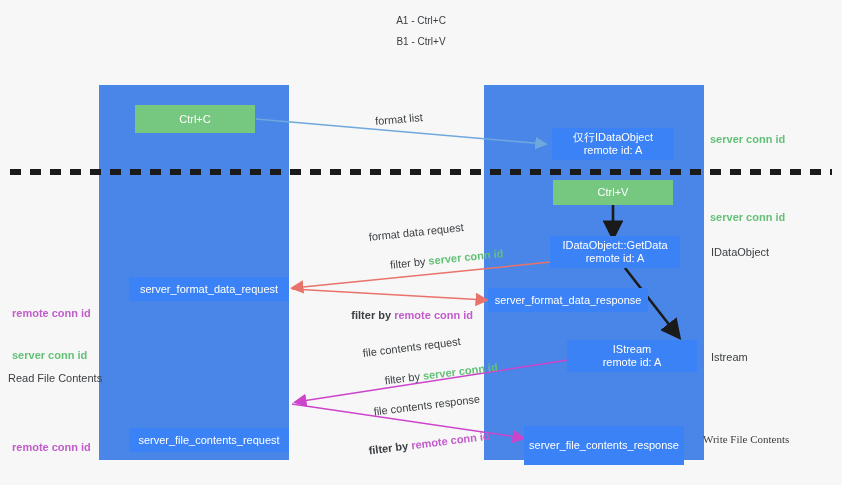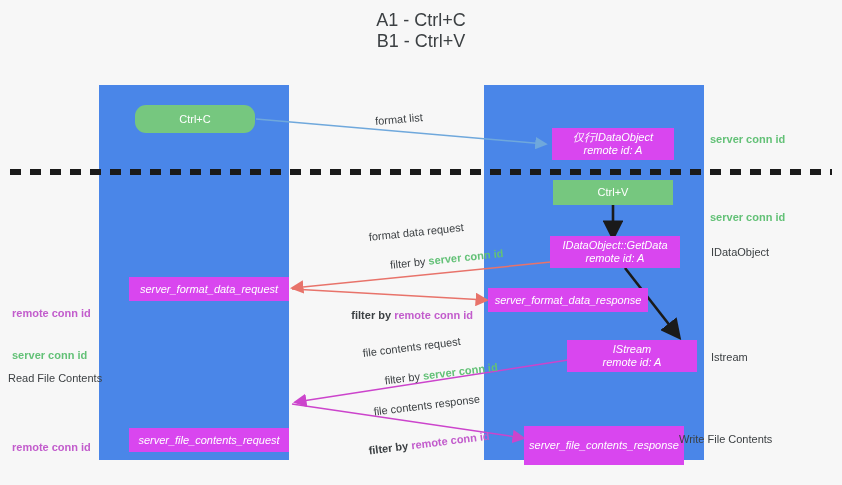--- a/index.html
+++ b/index.html
@@ -9,42 +9,42 @@
     font-family:"Liberation Sans", sans-serif;
     position:relative;
     overflow:hidden;
     color:#3c4043;
   }
   #stage{position:absolute;left:0;top:0;width:842px;height:485px;}
 
   
   .title{
     position:absolute;left:0;top:10px;width:842px;
-    text-align:center;font-size:18px;line-height:21px;color:#3c4043;
+    text-align:center;font-size:10px;line-height:21px;color:#3c4043;
     white-space:pre;
   }
 
   
   .lane-head{
     position:absolute;text-align:center;font-size:11px;line-height:13px;
     color:#3c4043;white-space:pre;
   }
 
   
   .lane{position:absolute;background:#4a86e8;}
 
   
   .box{
     position:absolute;box-sizing:border-box;
     display:flex;align-items:center;justify-content:center;
     text-align:center;color:#ffffff;font-size:11px;line-height:13px;
     white-space:pre;
   }
   .box.green{background:#76c77f;}
-  .box.orange{background:#d946ef;font-style:italic;}
+  .box.orange{background:#3b82f6;}
 
   
   .lbl{
     position:absolute;font-size:11px;line-height:14px;white-space:pre;
   }
   .lbl.dark{color:#3c4043;}
   .lbl.green{color:#63c177;font-weight:bold;}
   .lbl.mag{color:#c25ccc;font-weight:bold;}
 
   .stack{position:absolute;white-space:pre;font-size:11px;line-height:14px;}
@@ -97,21 +97,21 @@
 
     <line x1="551" y1="262" x2="293" y2="288" stroke="#e8736a" stroke-width="1.5" marker-end="url(#ah-red)"></line>
 
     <line x1="292" y1="289" x2="486" y2="300" stroke="#e8736a" stroke-width="1.5" marker-end="url(#ah-red)"></line>
 
     <line x1="568" y1="360" x2="296" y2="402" stroke="#cc44cc" stroke-width="1.5" marker-end="url(#ah-mag)"></line>
 
     <line x1="292" y1="404" x2="523" y2="438" stroke="#cc44cc" stroke-width="1.5" marker-end="url(#ah-mag)"></line>
   </svg>
 
-  <div class="box green" style="left:135px;top:105px;width:120px;height:28px;border-radius:11px;">Ctrl+C</div>
+  <div class="box green" style="left:135px;top:105px;width:120px;height:28px;">Ctrl+C</div>
 
   <div class="box orange" style="left:552px;top:128px;width:122px;height:32px;">仅行IDataObject
 remote id: A</div>
 
   <div class="box green" style="left:553px;top:180px;width:120px;height:25px;">Ctrl+V</div>
 
   <div class="box orange" style="left:550px;top:236px;width:130px;height:32px;">IDataObject::GetData
 remote id: A</div>
 
   <div class="box orange" style="left:567px;top:340px;width:130px;height:32px;">IStream
@@ -155,21 +155,21 @@
   </div>
 
   <div class="lbl green" style="left:710px;top:132px;">server conn id</div>
 
   <div class="lbl green" style="left:710px;top:210px;">server conn id</div>
 
   <div class="lbl dark" style="left:711px;top:245px;">IDataObject</div>
 
   <div class="lbl dark" style="left:711px;top:350px;">Istream</div>
 
-  <div class="lbl dark" style="left:679px;top:432px;">Write File Contents</div>
+  <div class="lbl dark" style="left:703px;top:432px;font-family:Liberation Serif, serif;">Write File Contents</div>
 
   <div class="stack" style="left:12px;top:278px;">
     <div class="lbl mag" style="position:relative;left:0;top:0;">remote conn id</div>
     <div class="lbl green" style="position:relative;left:0;top:0;">server conn id</div>
   </div>
 
   <div class="lbl dark" style="left:8px;top:371px;">Read File Contents</div>
 
   <div class="stack" style="left:12px;top:412px;">
     <div class="lbl mag" style="position:relative;left:0;top:0;">remote conn id</div>

